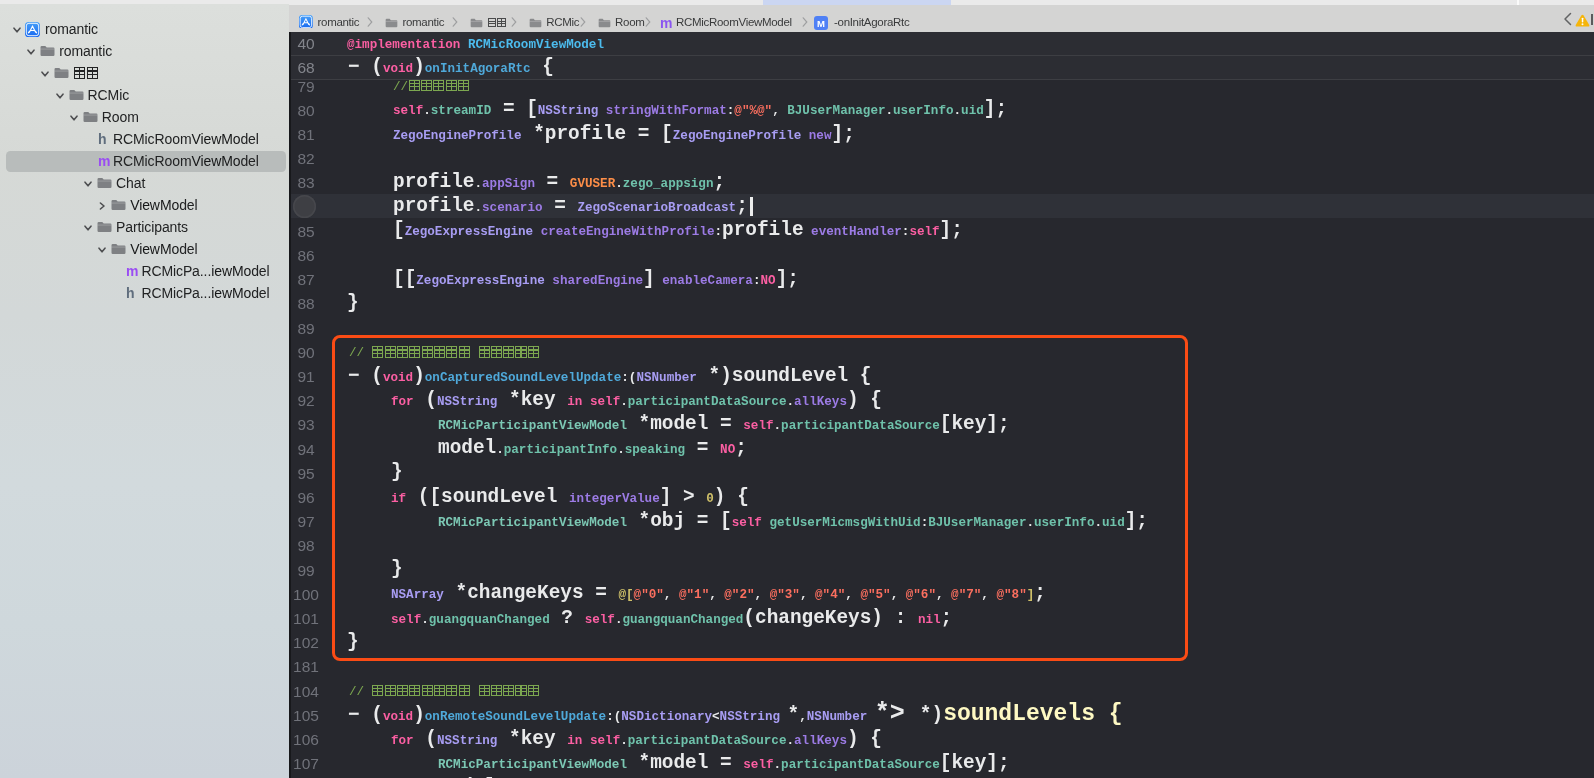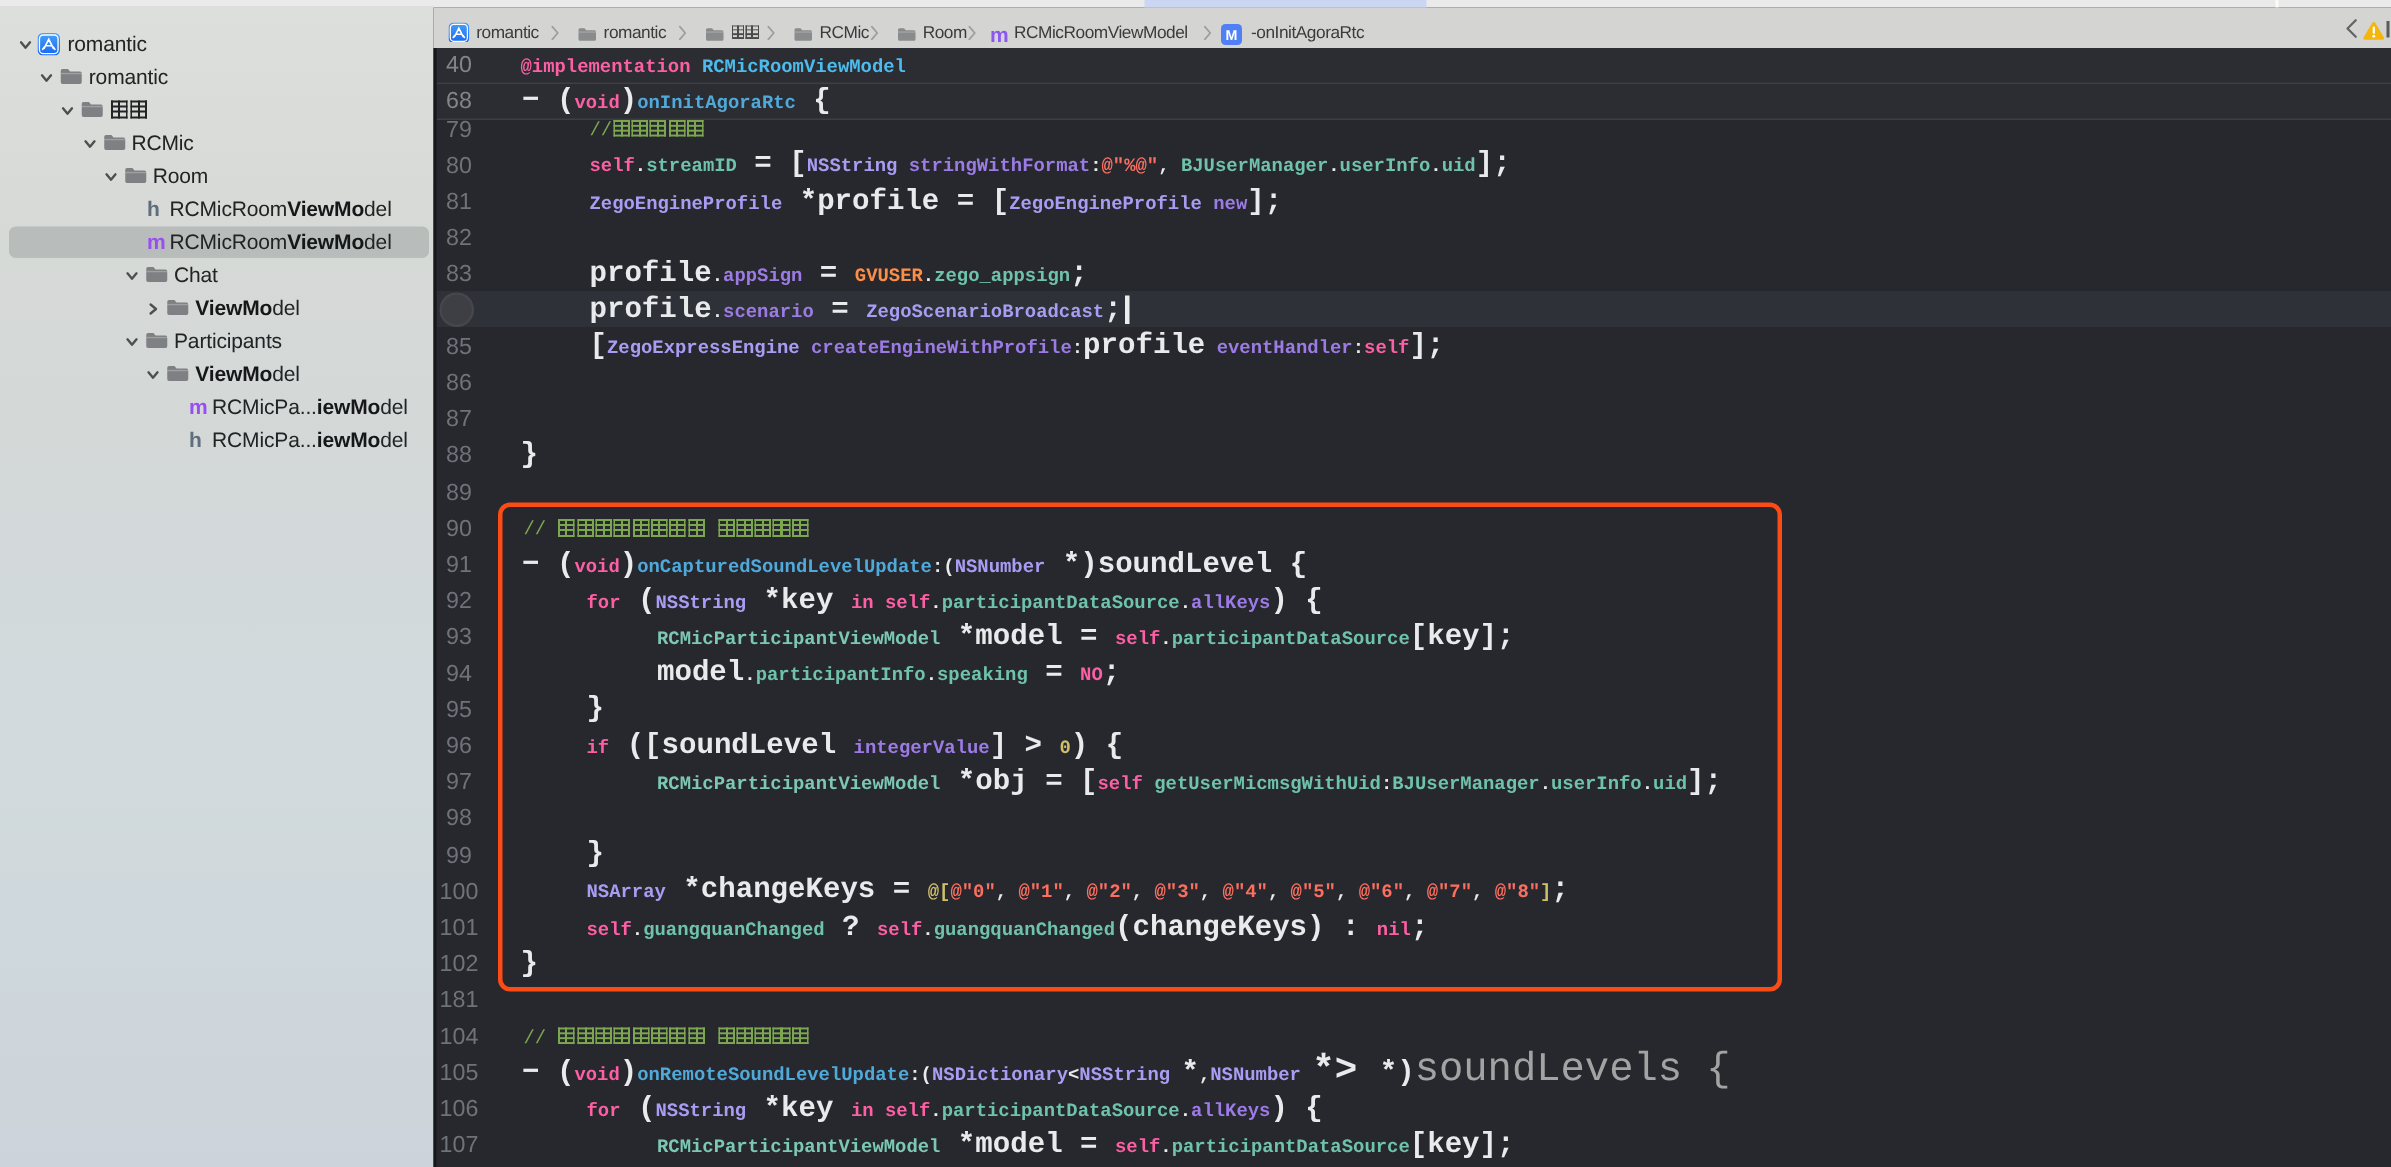--- a/index.html
+++ b/index.html
@@ -4,21 +4,21 @@
 html,body {width:1594px;height:778px;overflow:hidden;background:#27282e;font-family:"Liberation Sans",sans-serif}
 .abs {position:absolute}
 #strip {position:absolute;left:0;top:0;width:1594px;height:5px;background:#eaeaea}
 #strip .b {position:absolute;left:763px;top:0;width:188px;height:5px;background:#cbd6f2}
 #strip .d {position:absolute;left:1517px;top:0;width:2px;height:5px;background:#fbfbfa}
 #sidebar {position:absolute;left:0;top:4px;width:289px;height:774px;
  background:linear-gradient(180deg,#dcdfdc 0%,#d6d9d6 20%,#d3d8d8 40%,#d2dadd 62%,#cfd8dc 80%,#ccd3da 100%)}
 #sbline {position:absolute;left:289px;top:32px;width:2px;height:746px;background:#17181b}
 .selrow {position:absolute;left:6px;top:146.8px;width:280px;height:21.5px;background:#b8bcbb;border-radius:4.5px}
 .srow {font-size:14px;color:#222324;white-space:pre;letter-spacing:-0.1px}
-.srow b {font-weight:700;color:#161718}
+.srow b {font-weight:400;color:#161718}
 .fico {font-size:14px;font-weight:700}
 .hico {color:#5f6d7d;font-weight:600}
 .mico {color:#9a4df3}
 #jumpbar {position:absolute;left:289px;top:5px;width:1305px;height:27px;background:#d4d4d3}
 .jt {font-size:11.5px;color:#3a3b3c;white-space:pre;letter-spacing:-0.3px}
 .jmico {font-size:14px;font-weight:700;color:#8b57f0}
 #editor {position:absolute;left:291px;top:32px;width:1303px;height:746px;background:#27282e;overflow:hidden}
 #edin {position:absolute;left:-291px;top:-32px;width:1594px;height:778px}
 .band84 {position:absolute;left:291px;top:194px;width:1303px;height:24.2px;background:#2f3138}
 #pinned {position:absolute;left:291px;top:32px;width:1303px;height:47.5px;background:#2c2d33}
@@ -36,21 +36,21 @@
 b.LV {color:#a89df3}
 b.VI {color:#9c7be5}
 b.TE {color:#6fc2ab}
 b.TC {color:#7cc8b4}
 b.ST {color:#fc6f5f}
 b.NU {color:#cfc069}
 b.OR {color:#fd8e48;font-weight:700}
 b.CM {color:#7ca750;font-weight:400}
 span.CM {color:#7ca750;font-size:12.6px;font-weight:700}
 b.X25 {font-size:25px;font-weight:700;color:#e9eaeb}
-b.X27 {font-size:27px;font-weight:400;color:#a3a3a3}
+b.X27 {font-size:23px;font-weight:700;color:#fef9c3}
 .ln {position:absolute;left:284px;width:44px;text-align:center;font-size:15.5px;line-height:24px;color:#70727a;font-family:"Liberation Sans",sans-serif}
 .lnc {color:#dcdde0}
 .lnp {color:#83858c}
 .cj {display:inline-block;width:0.88em;height:0.92em;margin:0 0.05em;vertical-align:-0.1em;
  background:linear-gradient(to bottom,currentColor 0 10%,transparent 10% 29%,currentColor 29% 39%,transparent 39% 58%,currentColor 58% 68%,transparent 68% 88%,currentColor 88% 98%,transparent 98%),
  linear-gradient(to right,currentColor 0 11%,transparent 11% 44%,currentColor 44% 56%,transparent 56% 89%,currentColor 89% 100%)}
 .cjs {color:#222324;font-size:12.8px}
 .cjj {color:#4a4b4c;font-size:10px}
 .cursor {position:absolute;left:750px;top:197px;width:2.5px;height:19px;background:#eceded}
 .gcirc {position:absolute;left:292.5px;top:195px;width:23px;height:23px;border-radius:50%;background:#3e3f44;box-shadow:inset 0 0 0 1.5px #46474c}
@@ -95,20 +95,21 @@
       <div class="ln" style="top:679.6px">104</div>
       <div class="ln" style="top:703.8px">105</div>
       <div class="ln" style="top:728.0px">106</div>
       <div class="ln" style="top:752.2px">107</div>
 <div class="cl" style="left:393px;top:73.2px"><b class="CM">//</b><span class="CM"><i class="cj"></i><i class="cj"></i><i class="cj"></i><i class="cj"></i><i class="cj"></i></span></div>
       <div class="cl" style="left:393px;top:97.4px"><b class="K">self</b><b class="PS">.</b><b class="TE">streamID</b><b class="P"> = [</b><b class="LV">NSString</b><b class="PS"> </b><b class="VI">stringWithFormat</b><b class="PS">:</b><b class="ST">@"%@"</b><b class="PS">, </b><b class="TE">BJUserManager</b><b class="PS">.</b><b class="TE">userInfo</b><b class="PS">.</b><b class="TE">uid</b><b class="P">];</b></div>
       <div class="cl" style="left:393px;top:121.6px"><b class="LV">ZegoEngineProfile</b><b class="P"> </b><b class="P">*profile = [</b><b class="LV">ZegoEngineProfile</b><b class="PS"> </b><b class="VI">new</b><b class="P">];</b></div>
       <div class="cl" style="left:393px;top:170.0px"><b class="P">profile</b><b class="PS">.</b><b class="VI">appSign</b><b class="P"> = </b><b class="OR">GVUSER</b><b class="PS">.</b><b class="TE">zego_appsign</b><b class="P">;</b></div>
       <div class="cl" style="left:393px;top:194.2px"><b class="P">profile</b><b class="PS">.</b><b class="VI">scenario</b><b class="P"> = </b><b class="LV">ZegoScenarioBroadcast</b><b class="P">;</b></div>
       <div class="cl" style="left:393px;top:218.4px"><b class="P">[</b><b class="LV">ZegoExpressEngine</b><b class="PS"> </b><b class="VI">createEngineWithProfile</b><b class="PS">:</b><b class="P">profile</b><b class="PS"> </b><b class="VI">eventHandler</b><b class="PS">:</b><b class="K">self</b><b class="P">];</b></div>
+      <div class="cl" style="left:393px;top:266.8px"><b class="P">[[</b><b class="LV">ZegoExpressEngine</b><b class="PS"> </b><b class="VI">sharedEngine</b><b class="P">]</b><b class="PS"> </b><b class="VI">enableCamera</b><b class="PS">:</b><b class="K">NO</b><b class="P">];</b></div>
       <div class="cl" style="left:347px;top:291.0px"><b class="P">}</b></div>
       <div class="cl" style="left:349px;top:339.4px"><b class="CM">// </b><span class="CM"><i class="cj"></i><i class="cj"></i><i class="cj"></i><i class="cj"></i><i class="cj"></i><i class="cj"></i><i class="cj"></i><i class="cj"></i></span><b class="CM"> </b><span class="CM"><i class="cj"></i><i class="cj"></i><i class="cj"></i><i class="cj"></i><i class="cj"></i></span></div>
       <div class="cl" style="left:348px;top:363.6px"><b class="P">− (</b><b class="K">void</b><b class="P">)</b><b class="CY">onCapturedSoundLevelUpdate</b><b class="PS">:(</b><b class="LV">NSNumber</b><b class="P"> *)soundLevel {</b></div>
       <div class="cl" style="left:391px;top:387.8px"><b class="K">for</b><b class="P"> (</b><b class="LV">NSString</b><b class="P"> *key </b><b class="K">in</b><b class="PS"> </b><b class="K">self</b><b class="PS">.</b><b class="TE">participantDataSource</b><b class="PS">.</b><b class="VI">allKeys</b><b class="P">) {</b></div>
       <div class="cl" style="left:438px;top:412.0px"><b class="TC">RCMicParticipantViewModel</b><b class="P"> </b><b class="P">*model = </b><b class="K">self</b><b class="PS">.</b><b class="TE">participantDataSource</b><b class="P">[key];</b></div>
       <div class="cl" style="left:438px;top:436.2px"><b class="P">model</b><b class="PS">.</b><b class="TE">participantInfo</b><b class="PS">.</b><b class="TE">speaking</b><b class="P"> = </b><b class="K">NO</b><b class="P">;</b></div>
       <div class="cl" style="left:391px;top:460.4px"><b class="P">}</b></div>
       <div class="cl" style="left:391px;top:484.6px"><b class="K">if</b><b class="P"> ([soundLevel </b><b class="VI">integerValue</b><b class="P">] &gt; </b><b class="NU">0</b><b class="P">) {</b></div>
       <div class="cl" style="left:438px;top:508.8px"><b class="TC">RCMicParticipantViewModel</b><b class="P"> </b><b class="P">*obj = [</b><b class="K">self</b><b class="PS"> </b><b class="TE">getUserMicmsgWithUid</b><b class="PS">:</b><b class="TE">BJUserManager</b><b class="PS">.</b><b class="TE">userInfo</b><b class="PS">.</b><b class="TE">uid</b><b class="P">];</b></div>
       <div class="cl" style="left:391px;top:557.2px"><b class="P">}</b></div>

